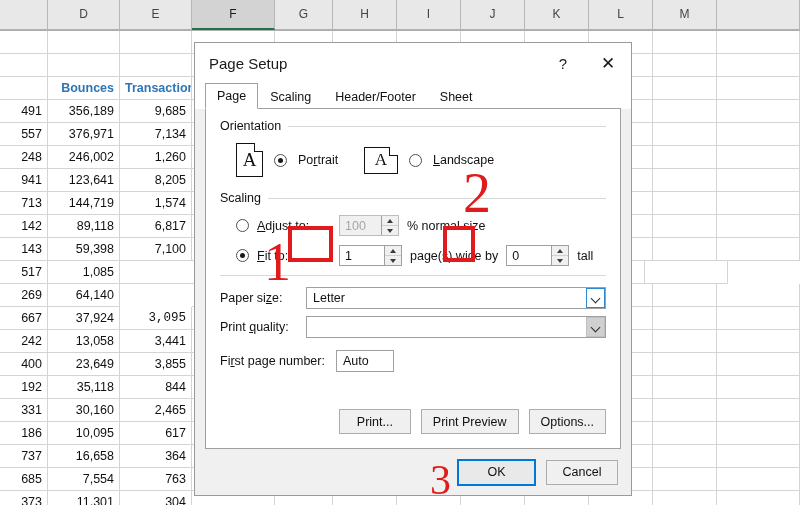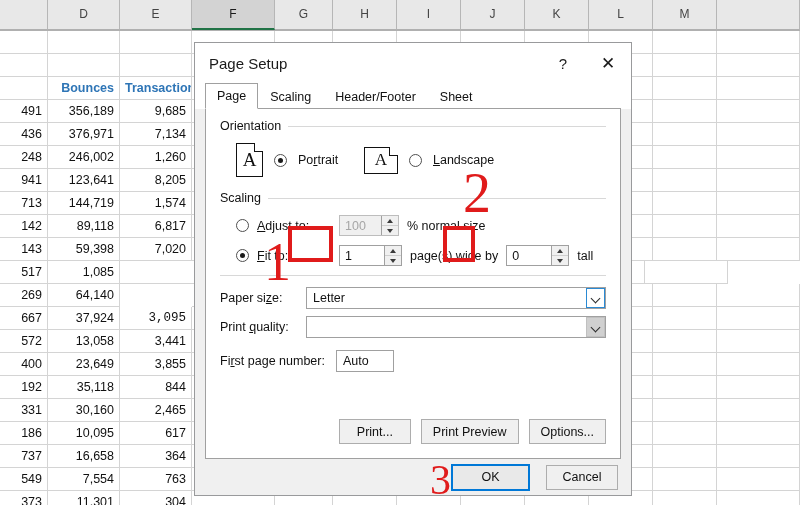--- a/index.html
+++ b/index.html
@@ -165,22 +165,22 @@
   }
   .btn {
     height:25px; min-width:72px; padding:0 11px; background:#f0f0f0;
     border:1px solid #adadad; font-size:12.5px; color:#111;
     display:flex; align-items:center; justify-content:center;
     font-family:"Liberation Sans", sans-serif;
   }
   .btn.wide { min-width:91px; }
 
   .dialog-footer {
-    height:36px; flex:none; display:flex; align-items:center; justify-content:flex-end;
-    padding:0 13px 0 0; gap:16px; background:#f0f0f0;
+    height:46px; flex:none; display:flex; align-items:center; justify-content:flex-end;
+    padding:0 13px 0 0; gap:10px; background:#f0f0f0;
   }
   .btn.default {
     border:2px solid #0078d7; background:#e9e9e9; min-width:79px; height:27px;
   }
 
   
   .annot {
     position:absolute; color:#e01b1b; font-family:"Liberation Serif", serif;
     font-weight:400; z-index:60; line-height:1; pointer-events:none;
   }
@@ -259,21 +259,21 @@
         <div class="gcell" style="width: 58px;"></div>
         <div class="gcell" style="width: 64px;"></div>
         <div class="gcell" style="width: 64px;"></div>
         <div class="gcell" style="width: 64px;"></div>
         <div class="gcell" style="width: 64px;"></div>
         <div class="gcell" style="width: 64px;"></div>
         <div class="gcell" style="width: 64px;"></div>
         <div class="gcell" style="width: 83px;"></div>
       </div>
       <div class="grow">
-        <div class="gcell clipped" style="width: 48px;">436</div>
+        <div class="gcell clipped" style="width: 48px;">557</div>
         <div class="gcell num" style="width: 72px;">376,971</div>
         <div class="gcell clipped" style="width: 72px;">7,134</div>
         <div class="gcell" style="width: 83px;"></div>
         <div class="gcell" style="width: 58px;"></div>
         <div class="gcell" style="width: 64px;"></div>
         <div class="gcell" style="width: 64px;"></div>
         <div class="gcell" style="width: 64px;"></div>
         <div class="gcell" style="width: 64px;"></div>
         <div class="gcell" style="width: 64px;"></div>
         <div class="gcell" style="width: 64px;"></div>
@@ -331,21 +331,21 @@
         <div class="gcell" style="width: 64px;"></div>
         <div class="gcell" style="width: 64px;"></div>
         <div class="gcell" style="width: 64px;"></div>
         <div class="gcell" style="width: 64px;"></div>
         <div class="gcell" style="width: 64px;"></div>
         <div class="gcell" style="width: 83px;"></div>
       </div>
       <div class="grow">
         <div class="gcell clipped" style="width: 48px;">143</div>
         <div class="gcell num" style="width: 72px;">59,398</div>
-        <div class="gcell clipped" style="width: 72px;">7,020</div>
+        <div class="gcell clipped" style="width: 72px;">7,100</div>
         <div class="gcell" style="width: 83px;"></div>
         <div class="gcell" style="width: 58px;"></div>
         <div class="gcell" style="width: 64px;"></div>
         <div class="gcell" style="width: 64px;"></div>
         <div class="gcell" style="width: 64px;"></div>
         <div class="gcell" style="width: 64px;"></div>
         <div class="gcell" style="width: 64px;"></div>
         <div class="gcell" style="width: 64px;"></div>
         <div class="gcell" style="width: 83px;"></div>
       </div>
@@ -384,21 +384,21 @@
         <div class="gcell" style="width: 58px;"></div>
         <div class="gcell" style="width: 64px;"></div>
         <div class="gcell" style="width: 64px;"></div>
         <div class="gcell" style="width: 64px;"></div>
         <div class="gcell" style="width: 64px;"></div>
         <div class="gcell" style="width: 64px;"></div>
         <div class="gcell" style="width: 64px;"></div>
         <div class="gcell" style="width: 83px;"></div>
       </div>
       <div class="grow">
-        <div class="gcell clipped" style="width: 48px;">572</div>
+        <div class="gcell clipped" style="width: 48px;">242</div>
         <div class="gcell num" style="width: 72px;">13,058</div>
         <div class="gcell clipped" style="width: 72px;">3,441</div>
         <div class="gcell" style="width: 83px;"></div>
         <div class="gcell" style="width: 58px;"></div>
         <div class="gcell" style="width: 64px;"></div>
         <div class="gcell" style="width: 64px;"></div>
         <div class="gcell" style="width: 64px;"></div>
         <div class="gcell" style="width: 64px;"></div>
         <div class="gcell" style="width: 64px;"></div>
         <div class="gcell" style="width: 64px;"></div>
@@ -468,21 +468,21 @@
         <div class="gcell" style="width: 58px;"></div>
         <div class="gcell" style="width: 64px;"></div>
         <div class="gcell" style="width: 64px;"></div>
         <div class="gcell" style="width: 64px;"></div>
         <div class="gcell" style="width: 64px;"></div>
         <div class="gcell" style="width: 64px;"></div>
         <div class="gcell" style="width: 64px;"></div>
         <div class="gcell" style="width: 83px;"></div>
       </div>
       <div class="grow">
-        <div class="gcell clipped" style="width: 48px;">549</div>
+        <div class="gcell clipped" style="width: 48px;">685</div>
         <div class="gcell num" style="width: 72px;">7,554</div>
         <div class="gcell clipped" style="width: 72px;">763</div>
         <div class="gcell" style="width: 83px;"></div>
         <div class="gcell" style="width: 58px;"></div>
         <div class="gcell" style="width: 64px;"></div>
         <div class="gcell" style="width: 64px;"></div>
         <div class="gcell" style="width: 64px;"></div>
         <div class="gcell" style="width: 64px;"></div>
         <div class="gcell" style="width: 64px;"></div>
         <div class="gcell" style="width: 64px;"></div>

